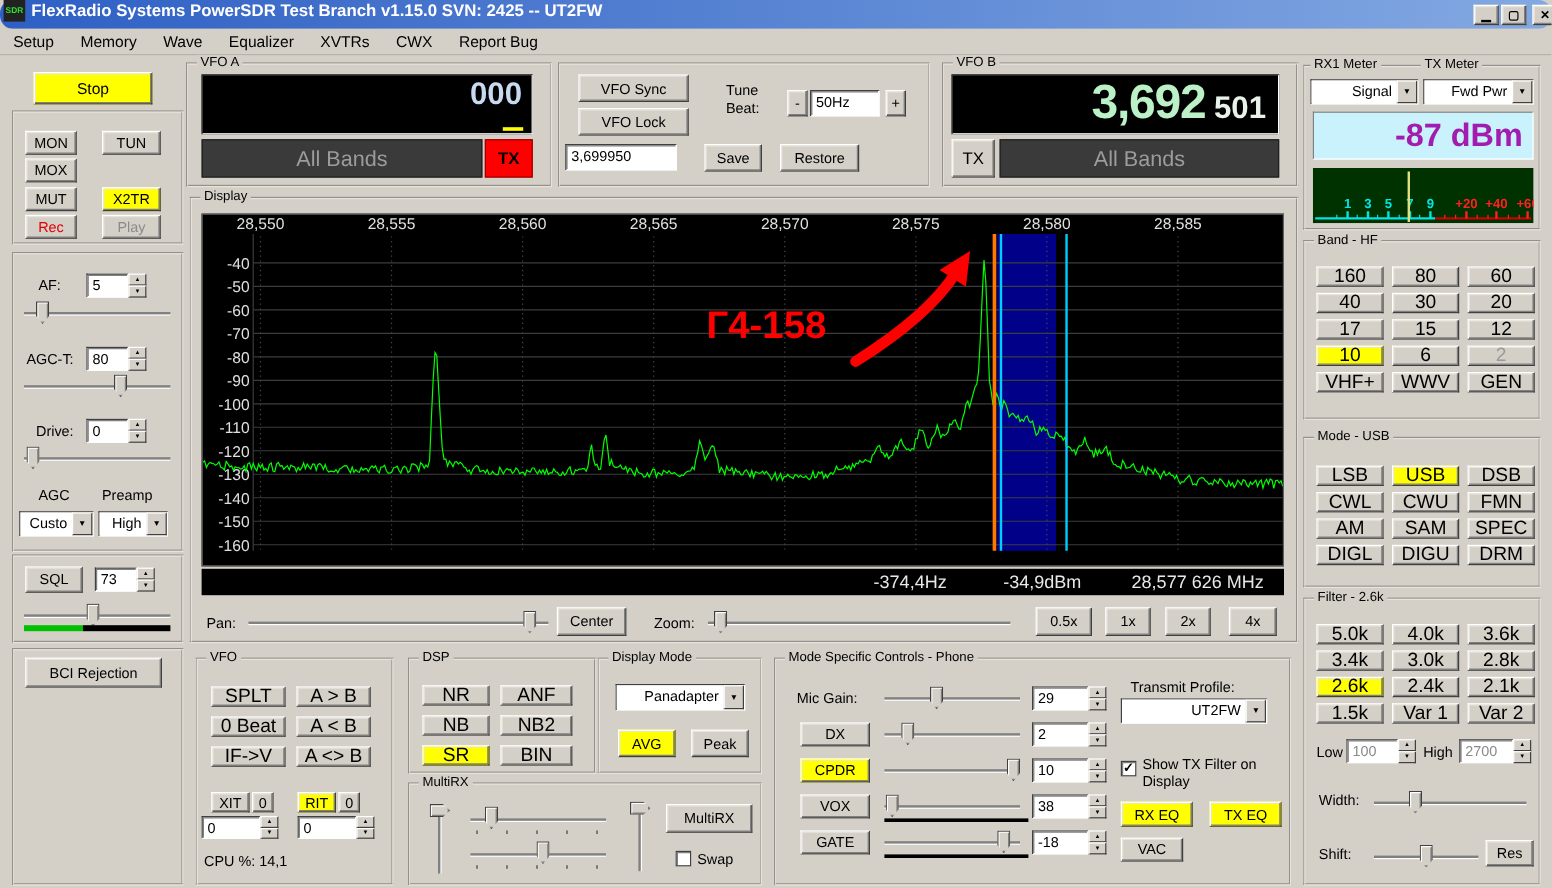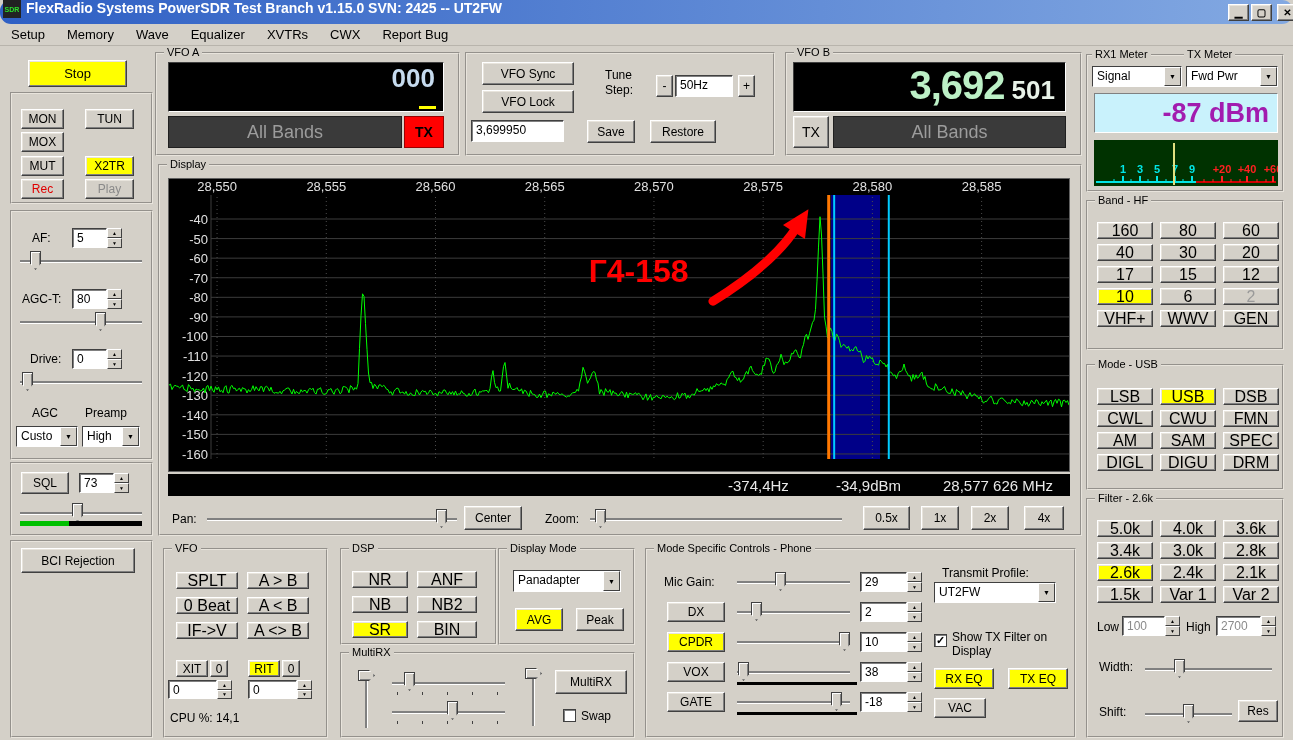--- a/index.html
+++ b/index.html
@@ -36,21 +36,21 @@
   .graytext { color:#8a8a8a; }
   
   .fld { background:#fff; border:1px solid; border-color:#404040 #fff #fff #404040;
          box-shadow:inset 1px 1px 0 #808080; padding:2px 4px; font-size:12px; overflow:hidden; white-space:nowrap; }
   .spn { position:absolute; display:flex; }
   .spn .fld { flex:1; }
   .spn .ud { width:15px; display:flex; flex-direction:column; }
   .spn .ud div { flex:1; background:#D4D0C8; border:1px solid; border-color:#fff #404040 #404040 #fff;
                  font-size:5px; display:flex; align-items:center; justify-content:center; color:#000; }
   .dd { position:absolute; display:flex; background:#fff; border:1px solid; border-color:#404040 #fff #fff #404040;
-        box-shadow:inset 1px 1px 0 #808080; }
+        box-shadow:inset 1px 1px 0 #808080;text-align:right; }
   .dd .fld { flex:1; border:none; box-shadow:none; }
   .dd .db { width:17px; background:#D4D0C8; border:1px solid; border-color:#fff #404040 #404040 #fff;
             display:flex; align-items:center; justify-content:center; font-size:7px; }
   
   .trk { position:absolute; height:2px; background:#808080; box-shadow:0 1px 0 #fff; }
   .vtrk { position:absolute; width:2px; background:#808080; box-shadow:1px 0 0 #fff; }
   .th { position:absolute; width:11px; height:19px; background:#D4D0C8;
         border:1px solid #404040; box-shadow:inset 1px 1px 0 #fff, inset -1px -1px 0 #808080;
         clip-path:polygon(0 0,100% 0,100% 64%,50% 100%,0 64%); }
   .thv { position:absolute; width:17px; height:11px; background:#D4D0C8;
@@ -178,21 +178,21 @@
   </div>
   <div class="abs" style="left:262px;top:52px;width:17px;height:3px;background:#FFFF00;"></div>
   <div class="bbar" style="left:11px;top:62px;width:234px;height:32px;">All Bands</div>
   <div class="txred" style="left:247px;top:62px;width:40px;height:32px;">TX</div>
 </div>
 
 <div class="g" style="left:465px;top:52px;width:310px;height:104px;">
   <div class="b" style="left:15px;top:8px;width:92px;height:23px;">VFO Sync</div>
   <div class="b" style="left:15px;top:36px;width:92px;height:23px;">VFO Lock</div>
   <div class="lbl" style="left:138px;top:14px;">Tune</div>
-  <div class="lbl" style="left:138px;top:29px;">Step:</div>
+  <div class="lbl" style="left:138px;top:29px;">Beat:</div>
   <div class="b" style="left:189px;top:21px;width:17px;height:22px;">-</div>
   <div class="fld abs" style="left:208px;top:21px;width:58px;height:22px;">50Hz</div>
   <div class="b" style="left:271px;top:21px;width:17px;height:22px;">+</div>
   <div class="fld abs" style="left:4px;top:66px;width:93px;height:22px;">3,699950</div>
   <div class="b" style="left:120px;top:66px;width:48px;height:23px;">Save</div>
   <div class="b" style="left:183px;top:66px;width:66px;height:23px;">Restore</div>
 </div>
 
 <div class="g" style="left:785px;top:52px;width:297px;height:104px;">
   <span class="cap">VFO B</span>

